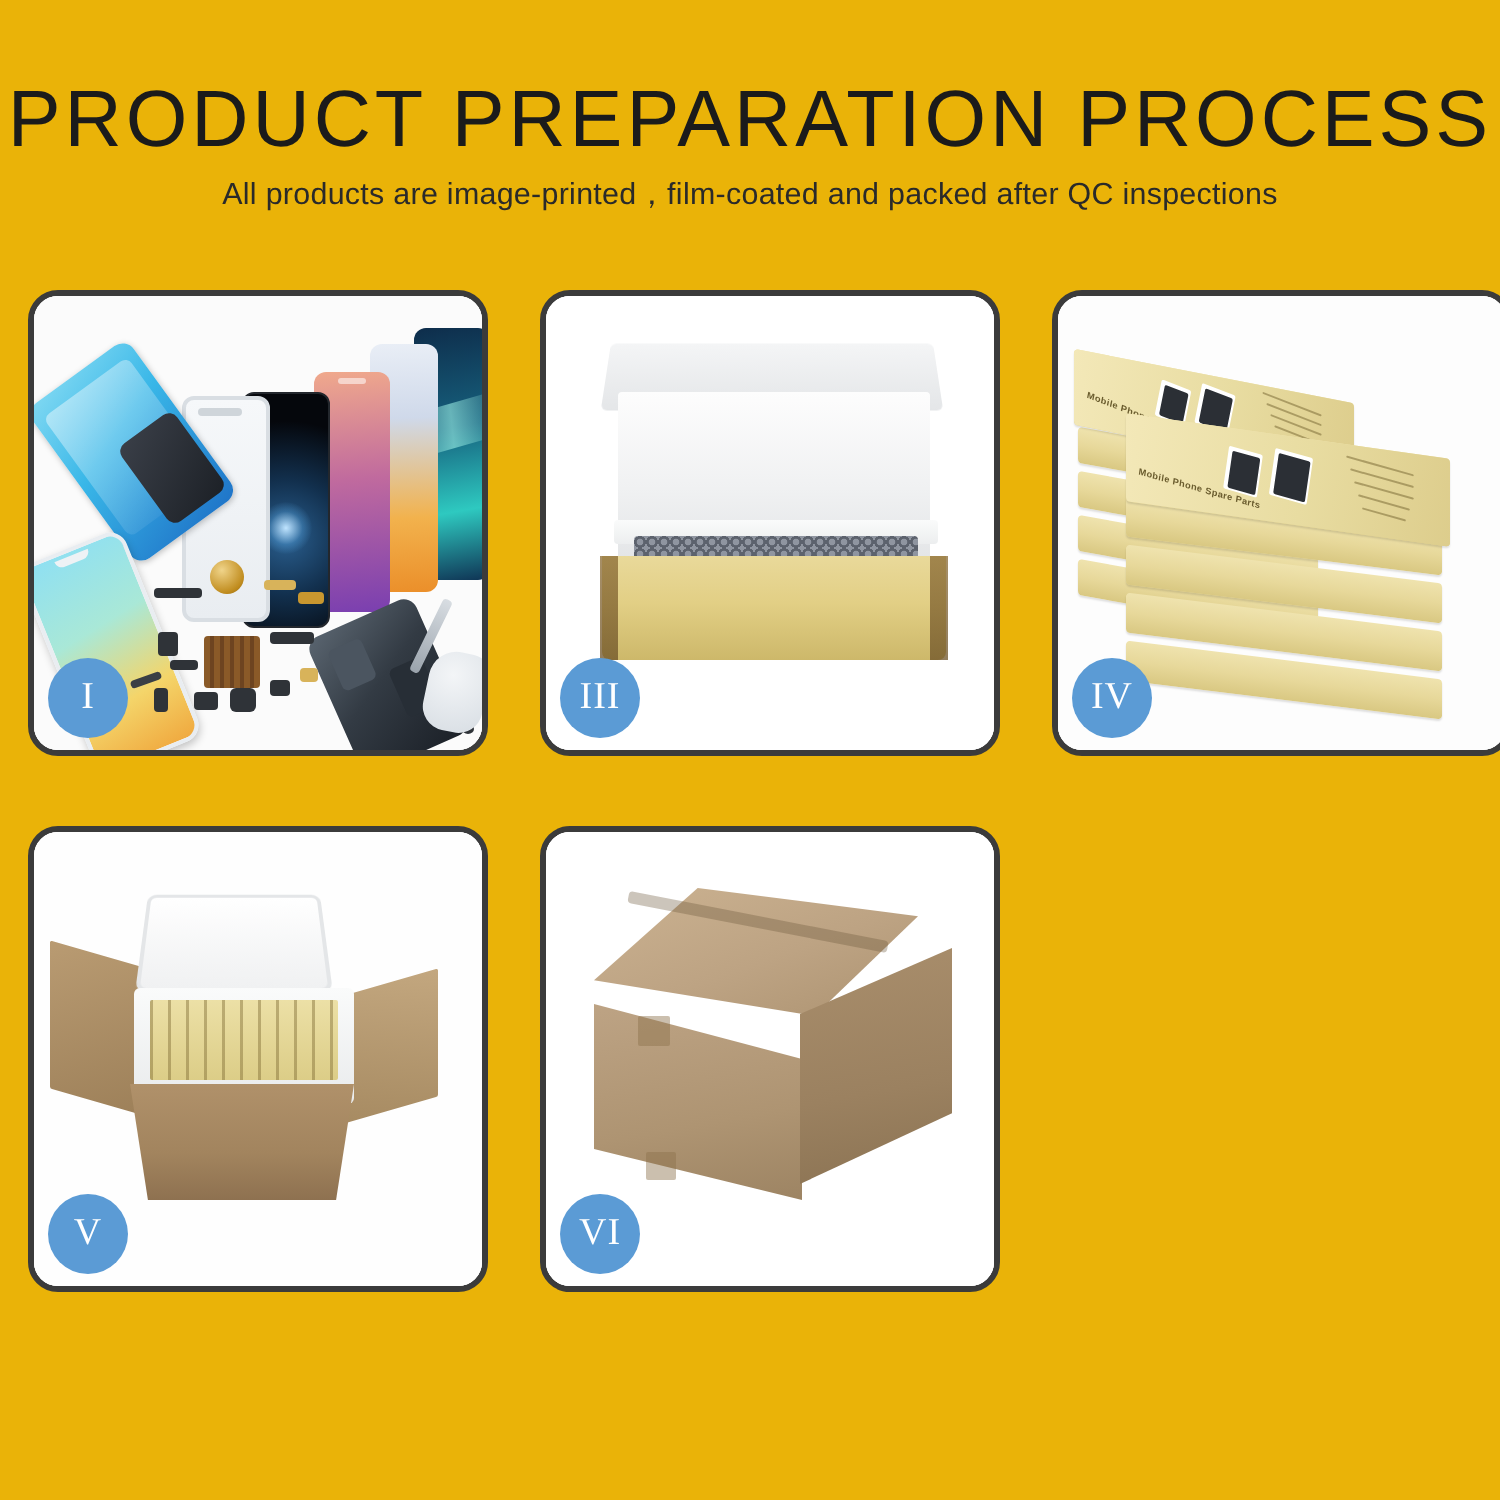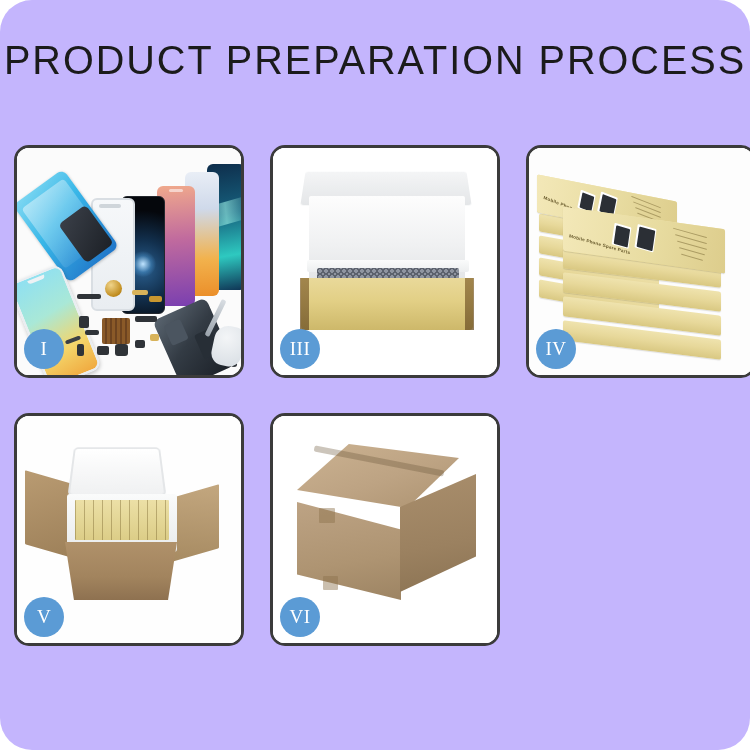--- a/index.html
+++ b/index.html
@@ -3,21 +3,21 @@
 <meta charset="utf-8">
 <style>
   * { box-sizing: border-box; margin: 0; padding: 0; }
   html, body {
     width: 750px; height: 750px;
     background: #ffffff;
     font-family: "Liberation Sans", sans-serif;
     overflow: hidden;
   }
 
-  .page { position: relative; width: 750px; height: 750px; background: #c4b5fd; border-radius: 32px; }
+  .page { position: relative; width: 750px; height: 750px; background: #eab308; }
 
   
   .header { width: 750px; padding-top: 38px; text-align: center; }
   .title {
     font-family: "Liberation Sans", sans-serif;
     font-size: 40px;
     font-weight: 400;
     letter-spacing: 2.0px;
     color: #1b1b1b;
     line-height: 44px;
@@ -358,20 +358,21 @@
   }
   .c-tab { position:absolute; background: rgba(140,112,76,.45); border-radius:1px; }
 </style>
 </head>
 <body>
 
 <div class="page">
 
   <div class="header">
     <div class="title">PRODUCT PREPARATION PROCESS</div>
+    <div class="subtitle">All products are image-printed，film-coated and packed after QC inspections</div>
   </div>
 
   <div class="grid">
 
     <div class="panel p1">
       <div class="stage">
         <div class="bg"></div>
 
         <div class="ph teal"></div>
         <div class="ph orange"></div>

